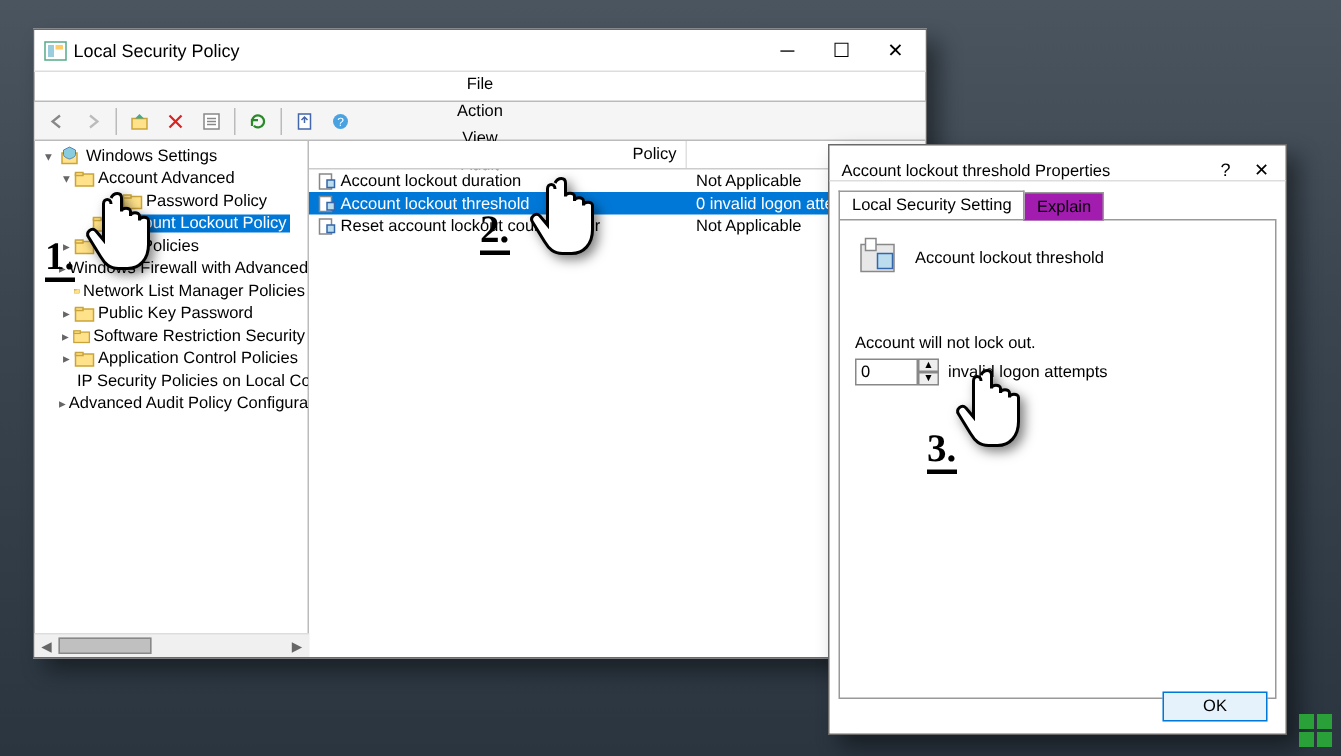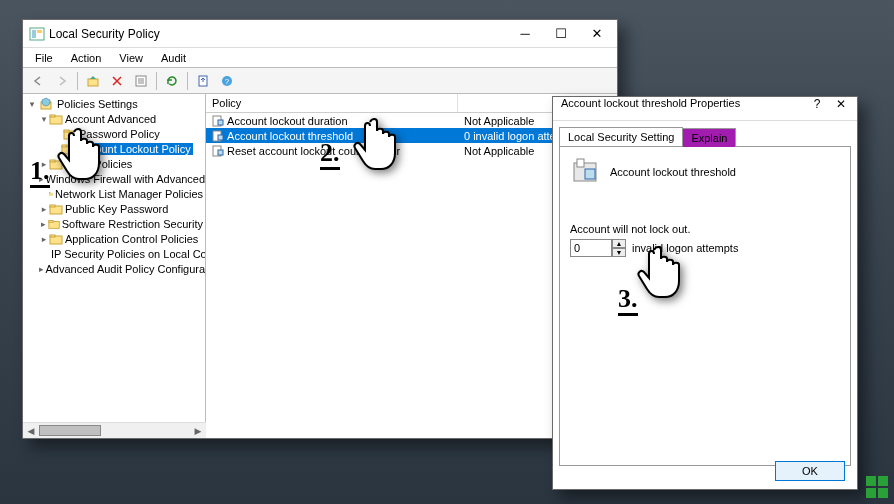--- a/index.html
+++ b/index.html
@@ -4,46 +4,46 @@
 <style>
   * { box-sizing: border-box; margin: 0; padding: 0; font-family: "Segoe UI", Tahoma, sans-serif; }
   body { background: linear-gradient(180deg, #4a5560 0%, #3a4550 40%, #2a3540 100%); width: 894px; height: 504px; overflow: hidden; position: relative; font-size: 11px; color: #000; }
   .window { position: absolute; background: #fff; border: 1px solid #6a6a6a; box-shadow: 8px 8px 14px rgba(0,0,0,0.45); }
   .main-window { left: 22px; top: 19px; width: 596px; height: 420px; }
   .titlebar { height: 28px; background: #fff; display: flex; align-items: center; padding: 0 2px 0 6px; border-bottom: 1px solid #ddd; }
   .titlebar .title-text { flex: 1; font-size: 12px; padding-left: 4px; }
   .title-icon { width: 16px; height: 16px; }
   .win-controls { display: flex; height: 100%; }
   .win-btn { width: 36px; display: flex; align-items: center; justify-content: center; font-size: 13px; }
-  .menubar { height: 20px; display: flex; padding: 0 4px; border-bottom: 1px solid #bbb; align-items: center; gap: 2px; }
+  .menubar { height: 20px; display: flex; padding: 0 4px; border-bottom: 1px solid #bbb; align-items: center; gap: 2px; flex-direction: column; }
   .menubar span { padding: 2px 8px; font-size: 11px; }
   .toolbar { height: 26px; display: flex; align-items: center; padding: 0 4px; gap: 2px; border-bottom: 1px solid #bbb; background: #f5f5f5; }
   .tool-btn { width: 22px; height: 22px; display: flex; align-items: center; justify-content: center; border: 1px solid transparent; }
   .tool-sep { width: 1px; height: 18px; background: #bbb; margin: 0 2px; }
   .main-body { display: flex; height: calc(100% - 74px); }
   .tree-pane { width: 183px; border-right: 1px solid #bbb; overflow: auto; padding: 2px 0; }
   .tree-row { display: flex; align-items: center; height: 15px; white-space: nowrap; padding-left: 4px; }
   .tree-toggle { width: 10px; font-size: 9px; color: #666; text-align: center; }
   .tree-icon { width: 14px; height: 14px; margin: 0 2px; }
   .tree-label { padding: 0 2px; }
   .tree-row.selected .tree-label { background: #0078d7; color: #fff; }
   .list-pane { flex: 1; display: flex; flex-direction: column; overflow: hidden; }
-  .list-header { display: flex; border-bottom: 1px solid #ccc; background: #fff; }
+  .list-header { display: flex; border-bottom: 1px solid #ccc; background: #fff; text-align: right; }
   .list-header .col { padding: 3px 6px; border-right: 1px solid #e0e0e0; font-size: 11px; }
   .list-body { flex: 1; overflow: auto; }
   .list-row { display: flex; height: 15px; align-items: center; }
   .list-row.selected { background: #0078d7; color: #fff; }
   .list-row .cell { padding: 0 6px; white-space: nowrap; display: flex; align-items: center; }
   .scroll-x { height: 16px; border-top: 1px solid #ddd; background: #f0f0f0; position: relative; }
   .scroll-x::after { content: ""; position: absolute; left: 16px; width: 60px; top: 2px; bottom: 2px; background: #c0c0c0; border: 1px solid #888; }
   .scroll-x .arr { position: absolute; top: 0; bottom: 0; width: 16px; display: flex; align-items: center; justify-content: center; color: #666; font-size: 9px;}
   .scroll-x .arr.left { left: 0; } .scroll-x .arr.right { right: 0; }
   
   .dialog { left: 552px; top: 96px; width: 306px; height: 394px; }
-  .dlg-title { height: 24px; display: flex; align-items: flex-start; padding: 0 4px 0 8px; font-size: 11px; border-bottom: 1px solid #ddd; }
+  .dlg-title { height: 24px; display: flex; align-items: flex-end; padding: 0 4px 0 8px; font-size: 11px; border-bottom: 1px solid #ddd; }
   .dlg-title .t { flex: 1; }
   .help-btn, .close-btn2 { width: 24px; text-align: center; font-size: 12px; }
   .tabs { display: flex; padding: 6px 6px 0 6px; }
   .tab { padding: 3px 8px; border: 1px solid #999; border-bottom: none; background: #fff; font-size: 11px; margin-right: -1px; position: relative; }
   .tab.active { z-index: 2; }
   .tab.inactive { background: #a21caf; top: 1px; }
   .tab-content { margin: 0 6px 6px 6px; border: 1px solid #999; height: 320px; padding: 10px; }
   .prop-row { display: flex; align-items: center; gap: 10px; margin-bottom: 36px; }
   .spinner { display: flex; align-items: center; }
   .spinner input { width: 42px; height: 18px; border: 1px solid #888; font-size: 11px; padding: 0 3px; }
@@ -136,31 +136,31 @@
       </div>
   </div>
   <div class="main-body">
     <div class="tree-pane">
       <div class="tree-row">
         <span class="tree-toggle">▾</span>
         <svg class="tree-icon" viewBox="0 0 14 14">
             <rect x="2" y="5" width="10" height="7" fill="#ffe28a" stroke="#caa43a"></rect>
             <path d="M7 1 L3 3 v3 c0 2 4 3 4 3 s4-1 4-3 V3 Z" fill="#8cd" stroke="#36a" stroke-width="0.5"></path>
           </svg>
-        <span class="tree-label">Policies Settings</span>
+        <span class="tree-label">Windows Settings</span>
       </div>
       <div class="tree-row" style="padding-left:16px">
         <span class="tree-toggle">▾</span>
         <svg class="folder-svg" viewBox="0 0 14 14">
             <rect x="1" y="4" width="12" height="8" fill="#ffe28a" stroke="#caa43a"></rect>
             <rect x="1" y="3" width="5" height="2" fill="#ffe28a" stroke="#caa43a"></rect>
           </svg>
         <span class="tree-label">Account Advanced</span>
       </div>
-      <div class="tree-row" style="padding-left:40px">
+      <div class="tree-row" style="padding-left:58px">
         <svg class="folder-svg" viewBox="0 0 14 14">
             <rect x="1" y="4" width="12" height="8" fill="#ffe28a" stroke="#caa43a"></rect>
             <rect x="1" y="3" width="5" height="2" fill="#ffe28a" stroke="#caa43a"></rect>
           </svg>
         <span class="tree-label">Password Policy</span>
       </div>
       <div class="tree-row selected" style="padding-left:38px">
         <svg class="folder-svg" viewBox="0 0 14 14">
             <rect x="1" y="4" width="12" height="8" fill="#ffe28a" stroke="#caa43a"></rect>
             <rect x="1" y="3" width="5" height="2" fill="#ffe28a" stroke="#caa43a"></rect>

